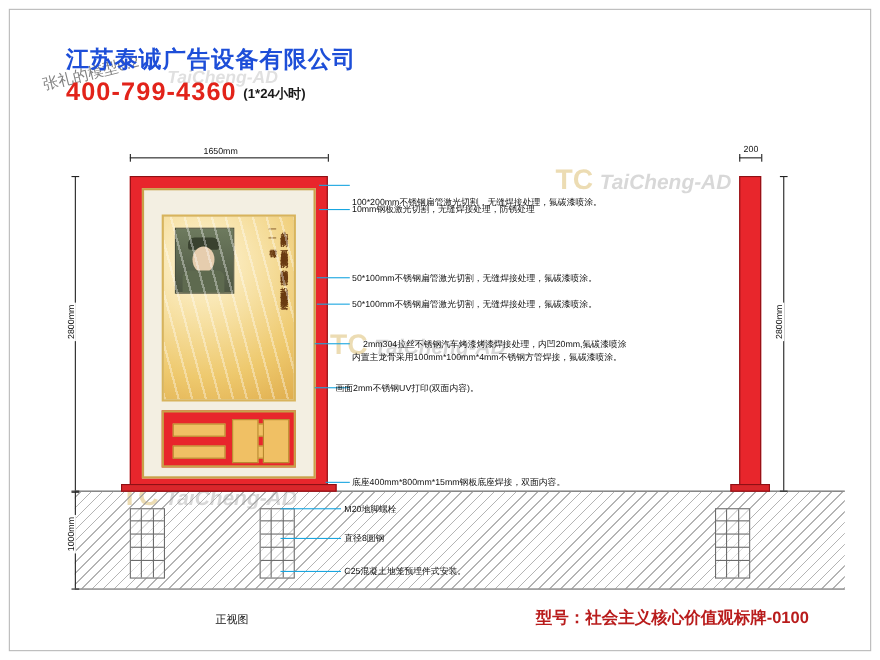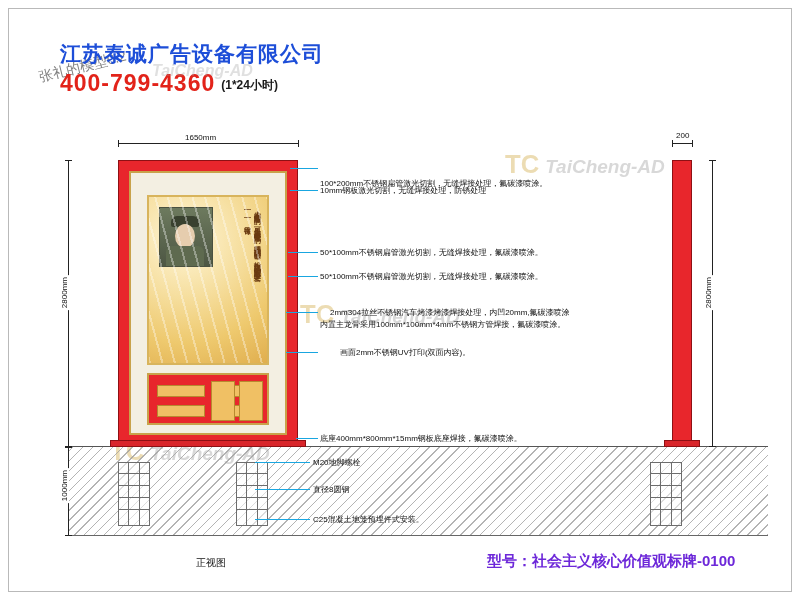--- a/index.html
+++ b/index.html
@@ -151,21 +151,21 @@
   
   .leader{position:absolute;height:0;border-top:1px solid #19a6e0;}
   .note{
     position:absolute;font-size:8px;color:#111;white-space:nowrap;line-height:11px;
   }
   
   .front-caption{
     position:absolute;left:196px;top:556px;font-size:10px;color:#111;
   }
   .model{
-    position:absolute;left:487px;top:552px;font-size:15px;font-weight:bold;color:#6d28d9;
+    position:absolute;left:487px;top:552px;font-size:15px;font-weight:bold;color:#b91c1c;
     white-space:nowrap;
   }
 </style>
 </head>
 <body>
 
 <div class="frame"></div>
 
 <div class="hand-note">张礼的模型0.2</div>
 <div class="company">江苏泰诚广告设备有限公司</div>
@@ -278,21 +278,21 @@
 <div class="leader" style="left:255px;top:462px;width:55px;"></div>
 <div class="leader" style="left:255px;top:489px;width:55px;"></div>
 <div class="leader" style="left:255px;top:519px;width:55px;"></div>
 
 <div class="note" style="left:320px;top:178px;">100*200mm不锈钢扁管激光切割，无缝焊接处理，氟碳漆喷涂。</div>
 <div class="note" style="left:320px;top:185px;">10mm钢板激光切割，无缝焊接处理，防锈处理</div>
 <div class="note" style="left:320px;top:247px;">50*100mm不锈钢扁管激光切割，无缝焊接处理，氟碳漆喷涂。</div>
 <div class="note" style="left:320px;top:271px;">50*100mm不锈钢扁管激光切割，无缝焊接处理，氟碳漆喷涂。</div>
 <div class="note" style="left:303px;top:307px;margin-left:27px;">2mm304拉丝不锈钢汽车烤漆烤漆焊接处理，内凹20mm,氟碳漆喷涂</div>
 <div class="note" style="left:320px;top:319px;">内置主龙骨采用100mm*100mm*4mm不锈钢方管焊接，氟碳漆喷涂。</div>
-<div class="note" style="left:340px;top:347px;">画面2mm不锈钢UV打印(双面内容)。</div>
-<div class="note" style="left:320px;top:433px;">底座400mm*800mm*15mm钢板底座焊接，氟碳漆喷涂。</div>
+<div class="note" style="left:305px;top:347px;">画面2mm不锈钢UV打印(双面内容)。</div>
+<div class="note" style="left:320px;top:433px;">底座400mm*800mm*15mm钢板底座焊接，双面内容。</div>
 
 <div class="note" style="left:313px;top:457px;">M20地脚螺栓</div>
 <div class="note" style="left:313px;top:484px;">直径8圆钢</div>
 <div class="note" style="left:313px;top:514px;">C25混凝土地笼预埋件式安装。</div>
 
 <div class="front-caption">正视图</div>
 <div class="model">型号：社会主义核心价值观标牌-0100</div>
 
 </body></html>

